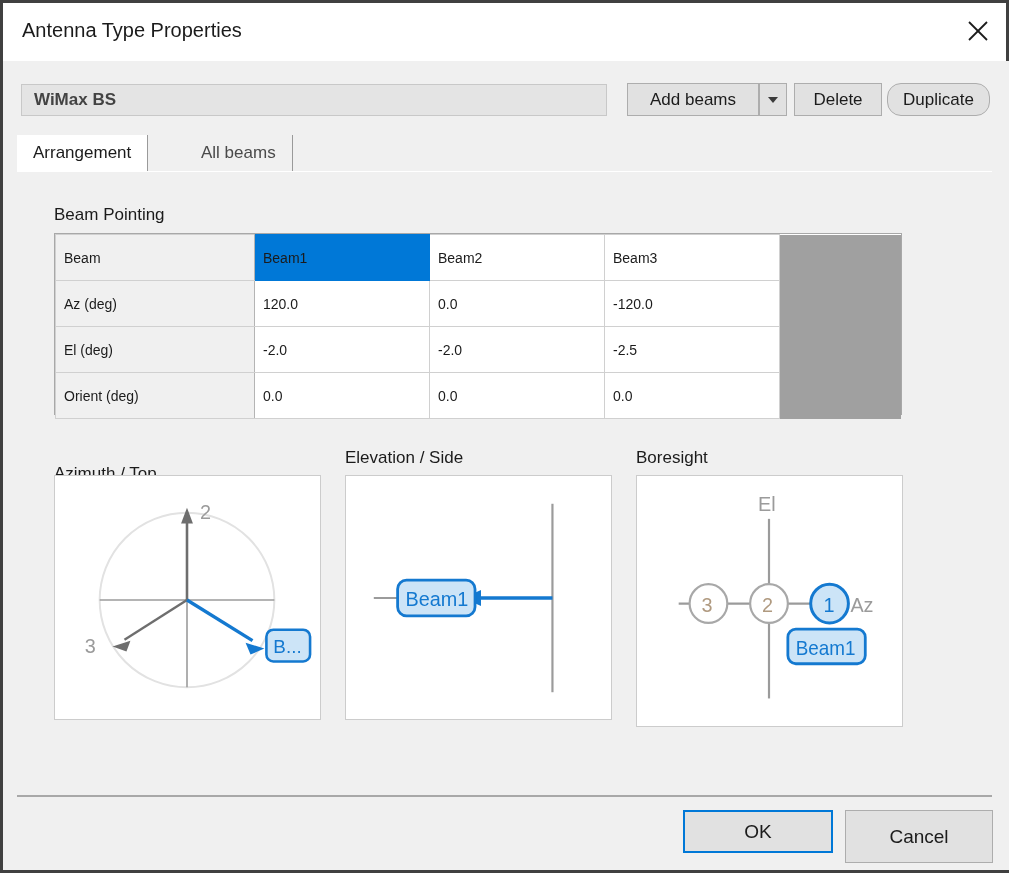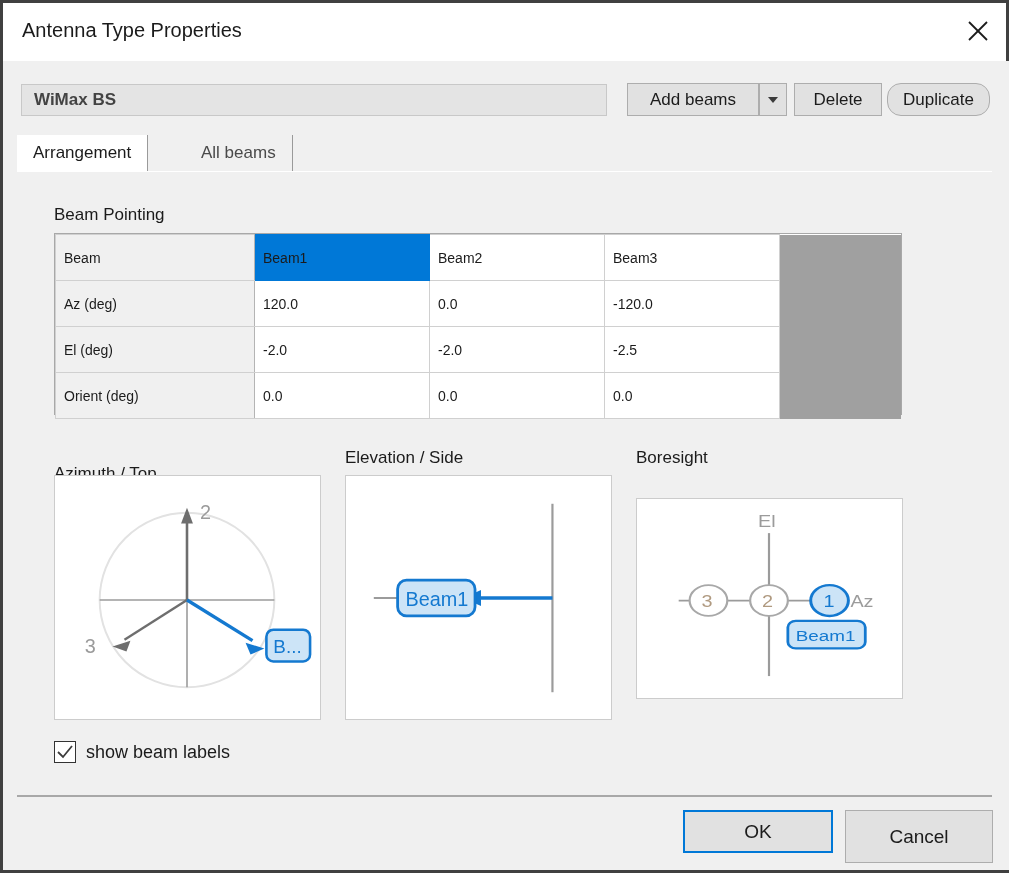--- a/index.html
+++ b/index.html
@@ -207,21 +207,21 @@
     padding: 0;
   }
   .diagram-box {
     position: absolute;
     background: #ffffff;
     border: 1px solid #cccccc;
     box-sizing: border-box;
   }
   .diag-az { left: 37px;  top: 303px; width: 267px; height: 245px; }
   .diag-el { left: 328px; top: 303px; width: 267px; height: 245px; }
-  .diag-bs { left: 619px; top: 303px; width: 267px; height: 201px; margin-top: 23px; }
+  .diag-bs { left: 619px; top: 303px; width: 267px; height: 252px; }
 
   .lbl-az { left: 37px;  top: 292px; }
   .lbl-el { left: 328px; top: 276px; }
   .lbl-bs { left: 619px; top: 276px; }
 
   .diagram-box svg { display: block; width: 100%; height: 100%; }
 
   
   .checkrow {
     position: absolute;
@@ -403,28 +403,20 @@
           <text x="126" y="133" font-family="Liberation Sans, sans-serif" font-size="20" fill="#b09a80">2</text>
 
           <circle cx="194" cy="125" r="19" fill="#cce4f7" stroke="#1479d0" stroke-width="3"></circle>
           <text x="188" y="133" font-family="Liberation Sans, sans-serif" font-size="20" fill="#1479d0">1</text>
 
           <rect x="152" y="150" width="78" height="34" rx="8" ry="8" fill="#cce4f7" stroke="#1479d0" stroke-width="2.8"></rect>
           <text x="160" y="175" font-family="Liberation Sans, sans-serif" font-size="19" fill="#1479d0">Beam1</text>
         </svg>
       </div>
 
-      <div class="checkrow">
-        <span class="checkbox">
-          <svg width="16" height="16" viewBox="0 0 16 16">
-            <polyline points="1,8 6,13 15,2" fill="none" stroke="#3c3c3c" stroke-width="1.8"></polyline>
-          </svg>
-        </span>
-        <span class="checkrow-label">show beam labels</span>
-      </div>
 
     </div>
 
     <div class="footer-sep"></div>
     <div class="btn btn-footer btn-ok">
       <span>OK</span>
     </div>
     <div class="btn btn-footer btn-cancel">
       <span>Cancel</span>
     </div>

